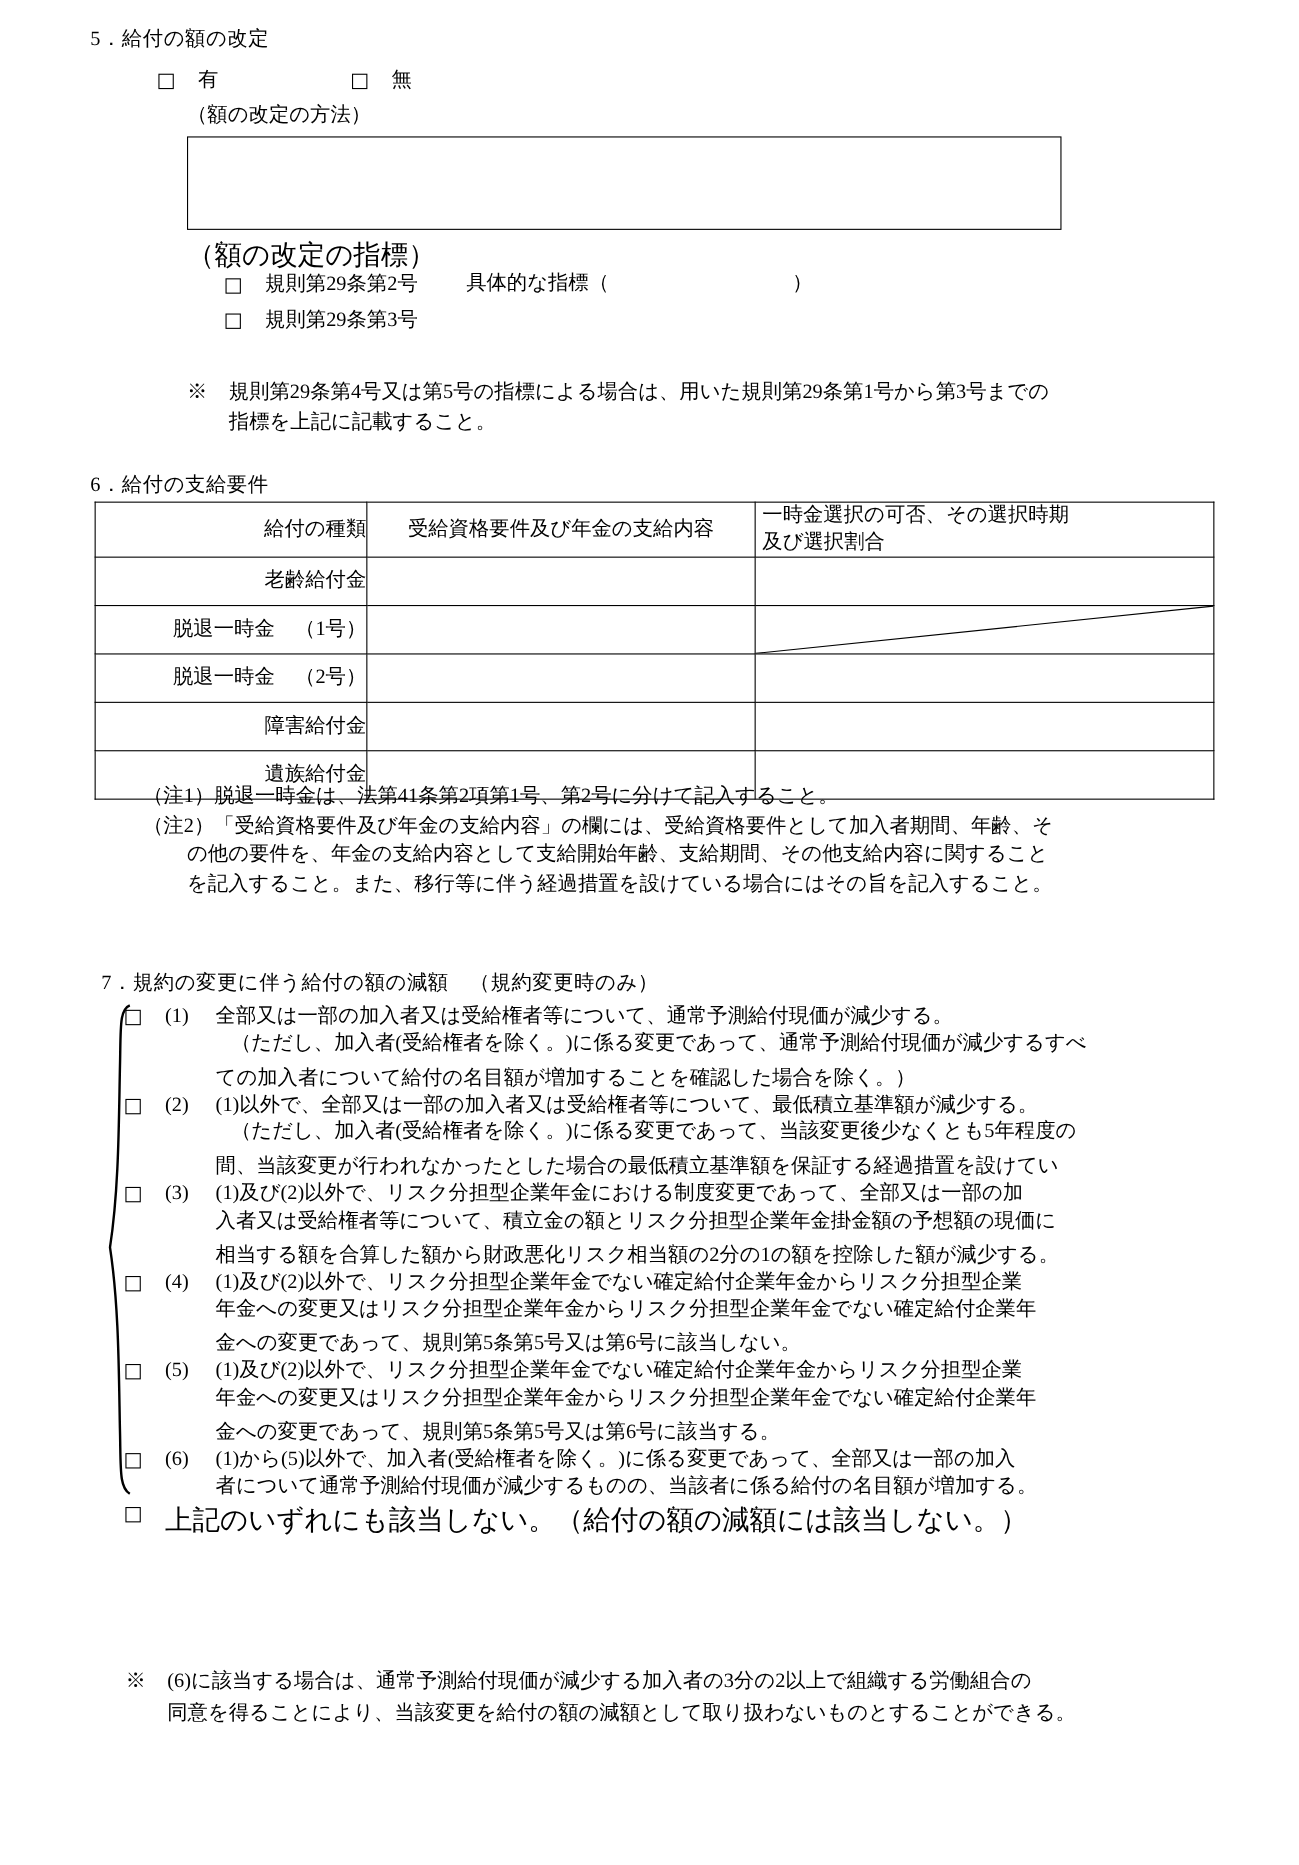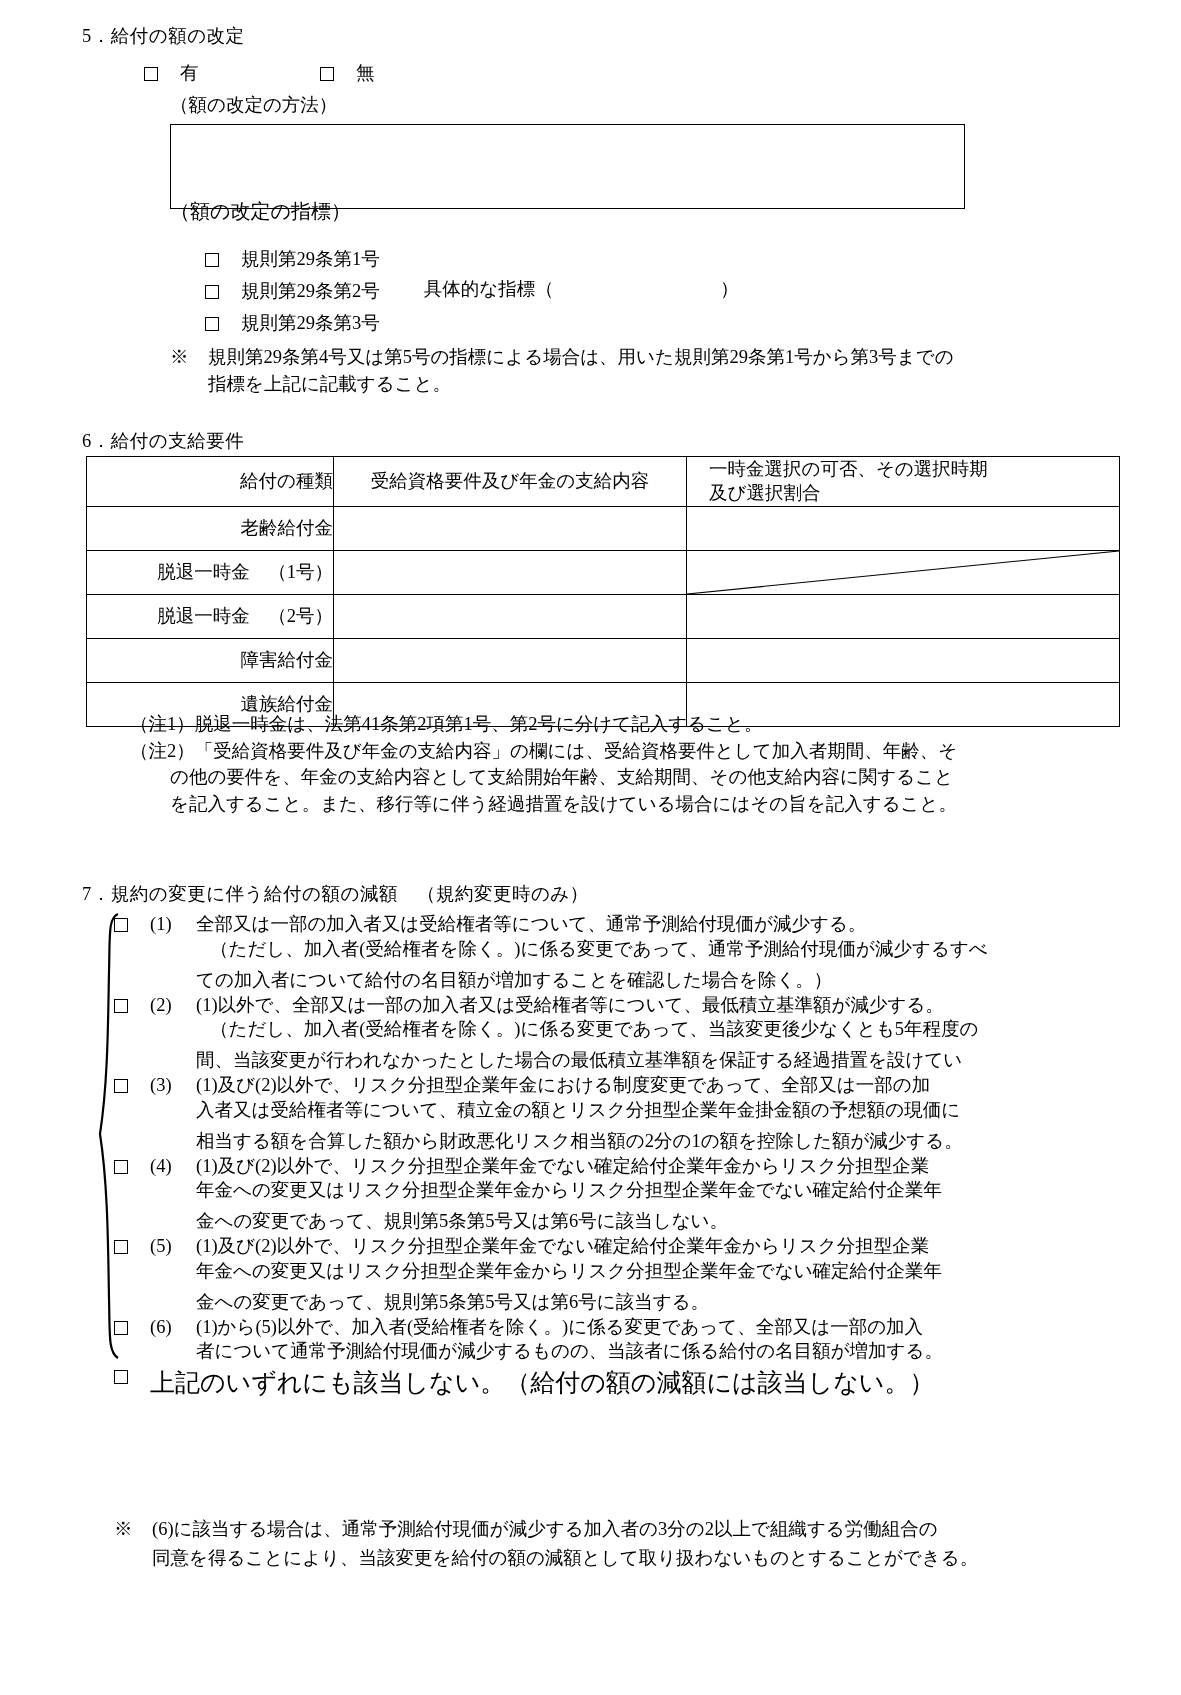--- a/index.html
+++ b/index.html
@@ -52,21 +52,21 @@
   #sec5-yesno .gap { display: inline-block; width: 113px; }
   #sec5-yesno .lbl { margin-left: 22px; font-size: 18.5px; }
   #sec5-method-label { position: absolute; left: 170px; top: 96px; font-size: 18.5px; }
   #sec5-box {
     position: absolute;
     left: 170px; top: 124px;
     width: 795px; height: 85px;
     border: 1.4px solid #000;
     box-sizing: border-box;
   }
-  #sec5-index-label { position: absolute; left: 170px; top: 201px; font-size: 20px; font-family: Liberation Serif, serif; }
+  #sec5-index-label { position: absolute; left: 170px; top: 220px; font-size: 25px; font-family: Liberation Serif, serif; }
   #sec5-index-list { position: absolute; left: 205px; top: 250px; }
   #sec5-index-list .ix { display: flex; align-items: flex-start; height: 32px; }
   #sec5-index-list .ix .lbl { margin-left: 22px; font-size: 18.5px; }
   #sec5-index-list .ix .sub { margin-left: 44px; font-size: 18.5px; font-family: Liberation Mono, monospace; }
   #sec5-note { position: absolute; left: 170px; top: 348px; width: 870px; }
   #sec5-note .nrow { display: flex; align-items: flex-start; }
   #sec5-note .mark { width: 38px; flex: none; font-size: 18.5px; }
   #sec5-note .body { font-size: 18.5px; }
   #sec5-note .cont { margin-left: 38px; font-size: 18.5px; margin-top: 8px; }
 
@@ -83,32 +83,32 @@
     border: 1.3px solid #000;
     padding: 0;
     font-weight: normal;
     font-size: 18.5px;
     vertical-align: middle;
   }
   #sec6-table th.c1, #sec6-table td.c1 { width: 246px; text-align: right; }
   #sec6-table th.c2, #sec6-table td.c2 { width: 352px; text-align: center; }
   #sec6-table th.c3, #sec6-table td.c3 { width: 410px; text-align: left; }
   #sec6-table thead th { height: 48px; }
-  #sec6-table thead th.c3 { padding-left: 22px; line-height: 1.32; margin-left: 20px; }
+  #sec6-table thead th.c3 { padding-left: 6px; line-height: 1.32; margin-left: 20px; }
   #sec6-table tbody td { height: 43px; padding-left: 28px; }
   #sec6-table tbody td.c3 { position: relative; }
   .diag { position: absolute; left: 0; top: 0; width: 100%; height: 100%; }
   .diag line { stroke: #000; stroke-width: 1.1; }
 
   #sec6-notes { position: absolute; left: 130px; top: 715px; width: 915px; }
   #sec6-notes .nrow { font-size: 18.5px; white-space: nowrap; margin-bottom: 8px; }
   #sec6-notes .ind1 { margin-left: 40px; white-space: nowrap; font-size: 18.5px; margin-bottom: 8px; }
 
   
-  #sec7 { position: absolute; left: 82px; top: 885px; }
+  #sec7 { position: absolute; left: 92px; top: 885px; }
   #sec7-list { position: absolute; left: 114px; top: 915px; width: 960px; }
   .item { display: flex; align-items: flex-start; margin-bottom: 0; }
   .item .cbxcell { width: 36px; flex: none; }
   .item .num { width: 46px; flex: none; font-size: 18.5px; }
   .item .txtcell { font-size: 18.5px; }
   .sub-line { font-size: 18.5px; white-space: nowrap; height: 31px; line-height: 31px; margin-left: 82px; }
   .sub-line.hang { margin-left: 96px; }
   .plain-item { display: flex; align-items: flex-start; height: 31px; }
   .plain-item .cbxcell { width: 36px; flex: none; }
   .plain-item .txtcell { font-size: 25px; line-height: 31px; white-space: nowrap; }
@@ -149,24 +149,20 @@
   </div>
 
   <div id="sec5-method-label" class="txt">（額の改定の方法）</div>
   <div id="sec5-box"></div>
 
   <div id="sec5-index-label" class="txt">（額の改定の指標）</div>
 
   <div id="sec5-index-list">
     <div class="ix">
       <span class="cbx"></span>
-      <span class="lbl">規則第29条第1号</span>
-    </div>
-    <div class="ix">
-      <span class="cbx"></span>
       <span class="lbl">規則第29条第2号</span>
       <span class="sub">具体的な指標（　　　　　　　　　）</span>
     </div>
     <div class="ix">
       <span class="cbx"></span>
       <span class="lbl">規則第29条第3号</span>
     </div>
   </div>
 
   <div id="sec5-note">

